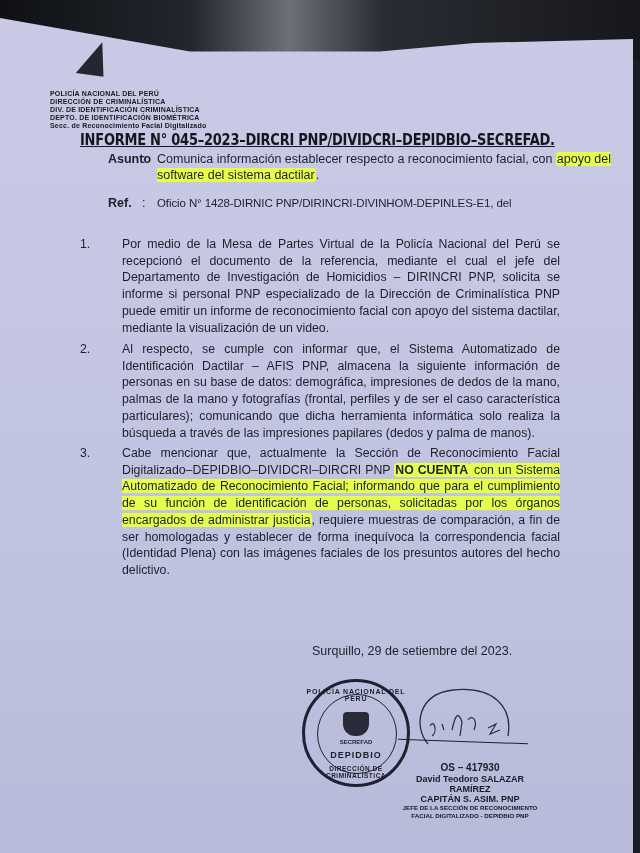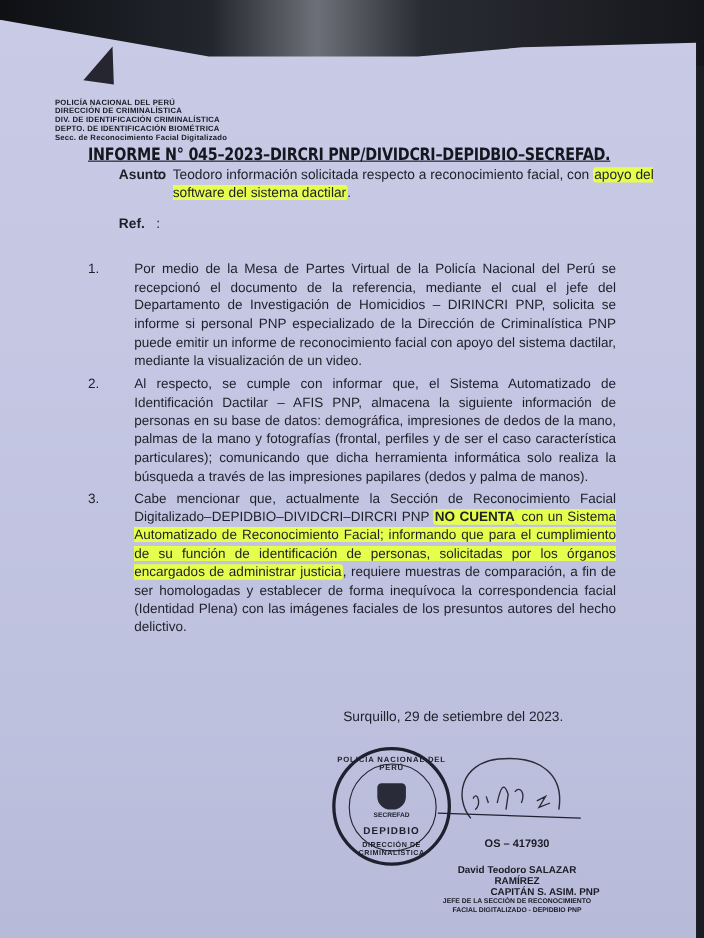--- a/index.html
+++ b/index.html
@@ -63,22 +63,22 @@
       background: #2a2b38; border-radius: 4px 4px 12px 12px;
     }
     .seal-unit { position: absolute; left: 0; right: 0; top: 57px; text-align: center; font-size: 6px; font-weight: bold; }
     .seal-dep { position: absolute; left: 0; right: 0; top: 68px; text-align: center; font-size: 9px; font-weight: bold; letter-spacing: 1px; }
     .signature {
       position: absolute; left: 408px; top: 668px; width: 110px; height: 60px;
     }
     .sig-line { position: absolute; left: 398px; top: 723px; width: 130px; border-top: 1.5px solid #1f2030; transform: rotate(2deg); }
     .sig-block { position: absolute; left: 395px; top: 744px; width: 150px; text-align: center; font-weight: bold; color: #1a1b26; }
     .sig-cip { font-size: 10px; }
-    .sig-name { font-size: 9px; margin-top: 13px; }
-    .sig-rank { font-size: 9px; text-align: right; }
+    .sig-name { font-size: 9px; margin-top: 1px; }
+    .sig-rank { font-size: 9px; }
     .sig-role { font-size: 6.2px; line-height: 8px; }
   </style>
 </head>
 <body>
 
 <div class="backdrop"></div>
 
 <div class="paper">
 
   <div class="header-stamp">
@@ -88,27 +88,28 @@
     <div class="line">DIV. DE IDENTIFICACIÓN CRIMINALÍSTICA</div>
     <div class="line">DEPTO. DE IDENTIFICACIÓN BIOMÉTRICA</div>
     <div class="line">Secc. de Reconocimiento Facial Digitalizado</div>
   </div>
 
   <div class="title">INFORME N° 045–2023–DIRCRI PNP/DIVIDCRI–DEPIDBIO–SECREFAD.</div>
 
   <div class="meta-row" style="top:133px;">
     <span class="meta-label">Asunto</span>
     <span class="meta-colon">:</span>
-    <span class="meta-value"><span>Teodoro información solicitada respecto a reconocimiento facial, con </span><span class="hl">apoyo del software del sistema dactilar</span><span>.</span></span>
+    <span class="meta-value"><span>Comunica información establecer respecto a reconocimiento facial, con </span><span class="hl">apoyo del software del sistema dactilar</span><span>.</span></span>
   </div>
 
   <div class="meta-row" style="top:177px;">
     <span class="meta-label">Ref.</span>
     <span class="meta-colon">:</span>
     <span class="meta-value ref-value">
+      <div>Oficio N° 1428-DIRNIC PNP/DIRINCRI-DIVINHOM-DEPINLES-E1, del</div>
     </span>
   </div>
 
   <div class="para" style="top:218px;">
     <span class="num">1.</span>
     <div class="body">Por medio de la Mesa de Partes Virtual de la Policía Nacional del Perú se recepcionó el documento de la referencia, mediante el cual el jefe del Departamento de Investigación de Homicidios – DIRINCRI PNP, solicita se informe si personal PNP especializado de la Dirección de Criminalística PNP puede emitir un informe de reconocimiento facial con apoyo del sistema dactilar, mediante la visualización de un video.</div>
   </div>
 
   <div class="para" style="top:323px;">
     <span class="num">2.</span>

